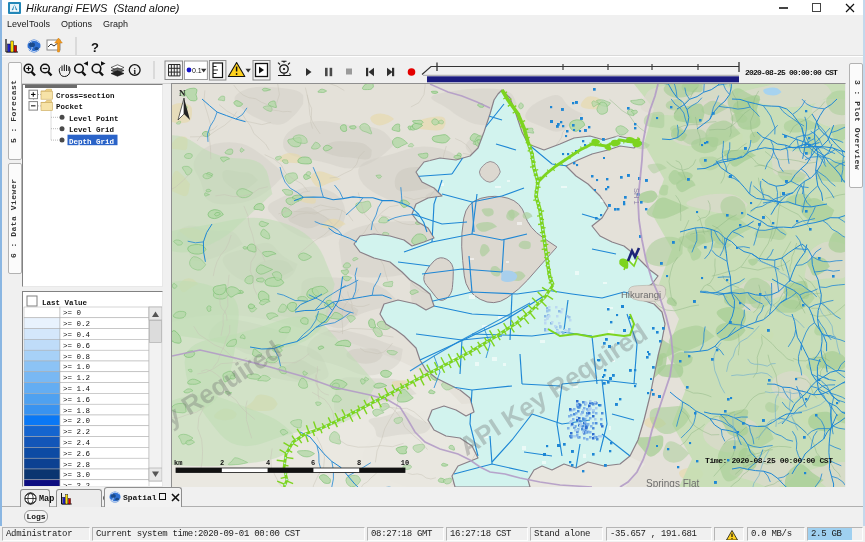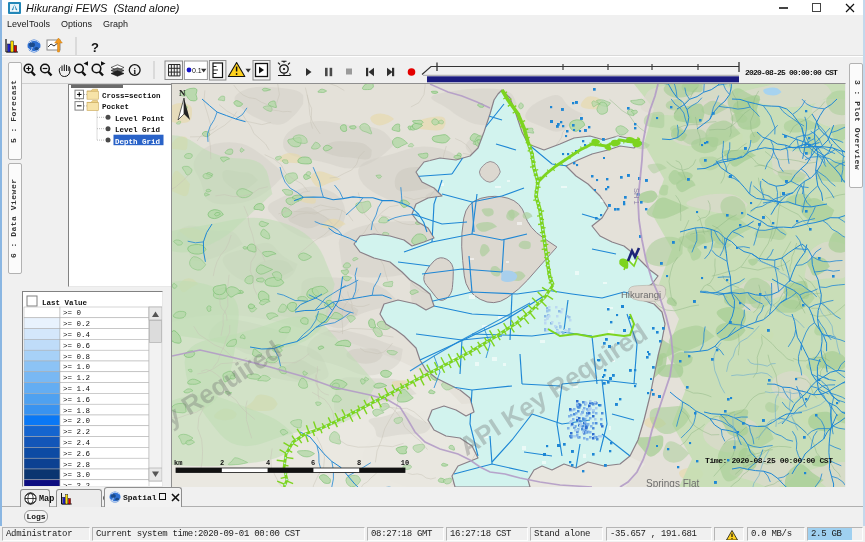--- a/index.html
+++ b/index.html
@@ -157,21 +157,21 @@
       <line x1="586" y1="7" x2="586" y2="13" stroke="#333" stroke-width="1.1"></line>
       <line x1="630" y1="7" x2="630" y2="13" stroke="#333" stroke-width="1.1"></line>
       <line x1="676" y1="7" x2="676" y2="13" stroke="#333" stroke-width="1.1"></line>
       <line x1="717" y1="5" x2="717" y2="15" stroke="#333" stroke-width="1.3"></line>
       <line x1="401" y1="18.3" x2="717" y2="18.3" stroke="#888" stroke-width="0.7"></line>
       <rect x="405" y="19.3" width="312" height="6" fill="#1b1b80"></rect>
       <text x="723" y="17.5" font-family="Liberation Mono, monospace" font-size="8" font-weight="bold" letter-spacing="-0.8" fill="#111">2020-08-25 00:00:00 CST</text>
     </svg>
   </div>
 
-<div class="abs" style="left:22px;top:84px;width:141px;height:203px;border:1px solid #828282;border-right-color:#e8e8e8;border-bottom-color:#e8e8e8;background:#fff;margin-left:46px;">
+<div class="abs" style="left:22px;top:84px;width:141px;height:203px;border:1px solid #828282;border-right-color:#e8e8e8;border-bottom-color:#e8e8e8;background:#fff;">
     <svg width="139" height="201" style="display:block">
       <rect width="139" height="201" fill="#fff"></rect>
       <rect x="2" y="0" width="52" height="3" fill="#6b6b6b"></rect>
       <path d="M10.5,14 V20.9 M15,9.5 H18 M15,20.9 H18" stroke="#b9b9b9" stroke-width="1" stroke-dasharray="1,1" fill="none"></path>
       <path d="M28,25.5 V55.1 M28,32.3 H35 M28,43.7 H35 M28,55.1 H35" stroke="#b9b9b9" stroke-width="1" stroke-dasharray="1,1" fill="none"></path>
       <rect x="6" y="5.2" width="8.5" height="8.5" fill="#fff" stroke="#848484" stroke-width="1"></rect>
       <line x1="8" y1="9.45" x2="12.5" y2="9.45" stroke="#000" stroke-width="1"></line>
       <line x1="10.25" y1="7.2" x2="10.25" y2="11.7" stroke="#000" stroke-width="1"></line>
       <path d="M18,6 h4 l1.5,-1.8 h5 v2.2 h-10.5" fill="#f2d689" stroke="#c9a85a" stroke-width="0.6"></path>
       <rect x="18" y="6.2" width="11.5" height="8" fill="#f7e3a8" stroke="#c9a85a" stroke-width="0.6"></rect>

